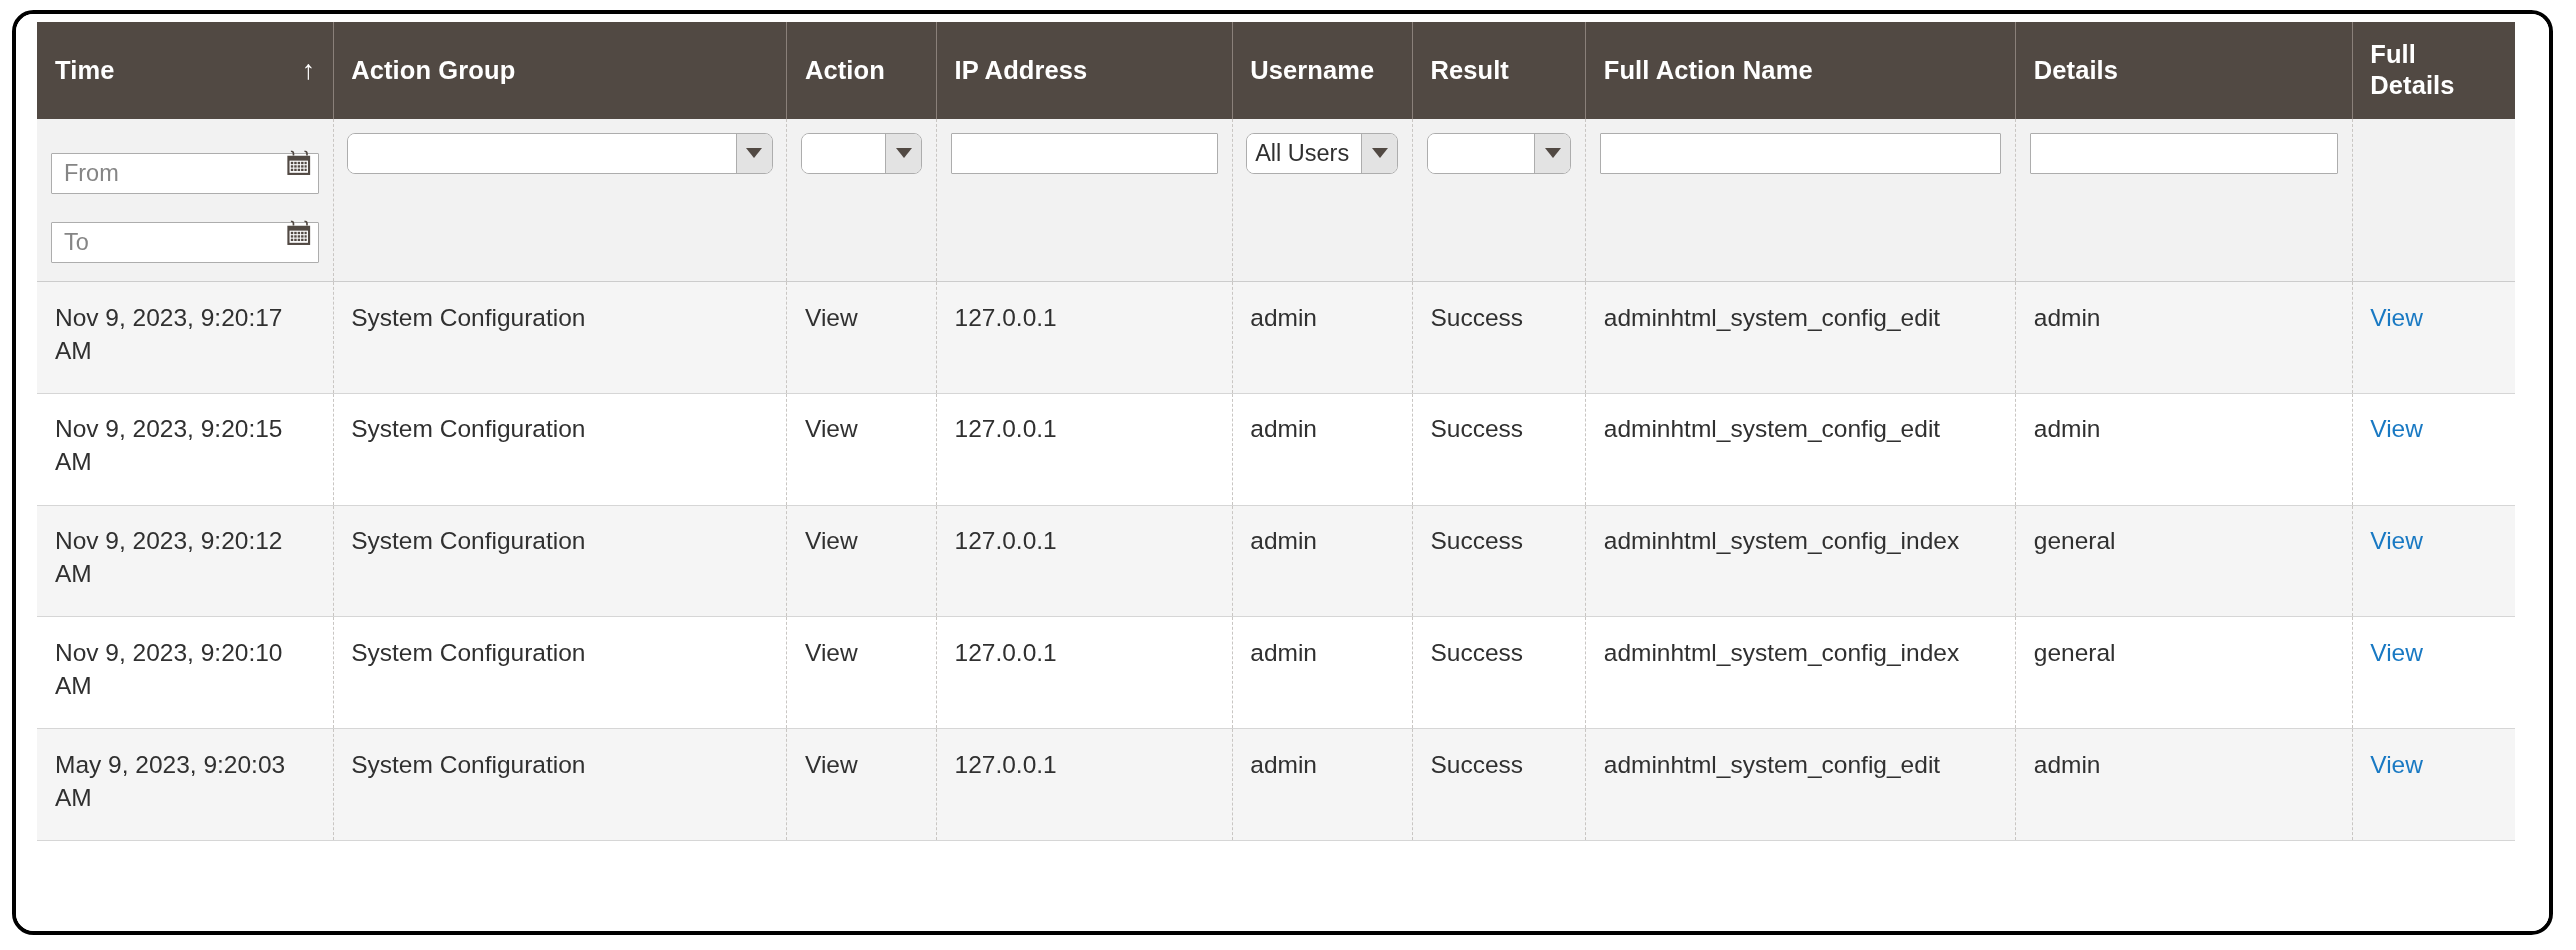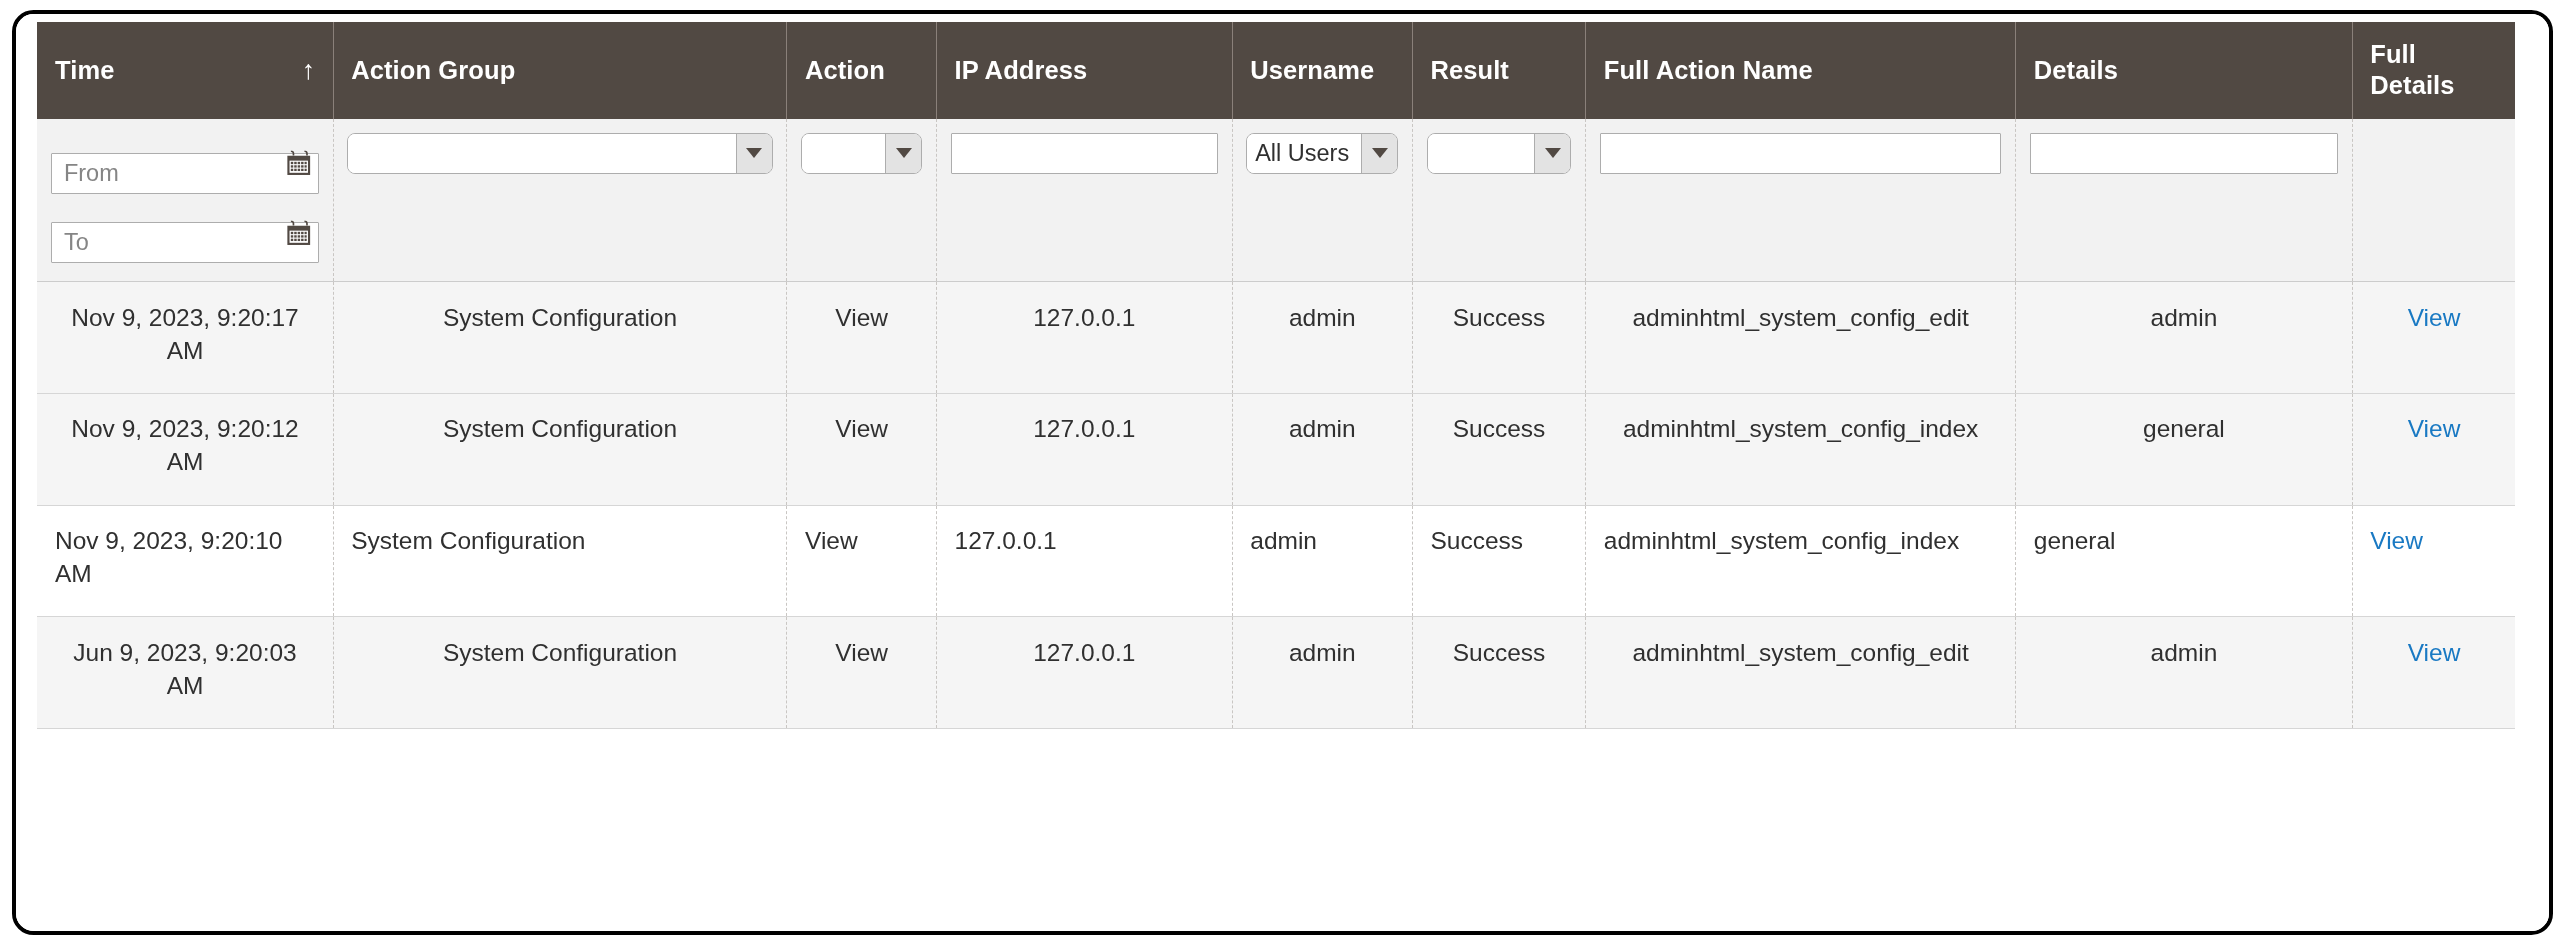--- a/index.html
+++ b/index.html
@@ -181,21 +181,21 @@
     vertical-align: top;
     border-right: 1px dashed #c9c6c3;
     border-bottom: 1px solid #d6d6d6;
     line-height: 1.34;
     box-sizing: border-box;
     height: 108px;
     word-break: normal;
   }
   tbody tr.data-row td:last-child { border-right: none; }
   tbody tr.data-row.odd td  { background: #ffffff; }
-  tbody tr.data-row.even td { background: #f5f5f5; text-align: center; }
+  tbody tr.data-row.even td { background: #f5f5f5; }
 
   a.view-link {
     color: #1979c3;
     text-decoration: none;
     font-size: 24.5px;
   }
 </style>
 </head>
 <body>
 
@@ -371,20 +371,33 @@
           <td>127.0.0.1</td>
           <td>admin</td>
           <td>Success</td>
           <td>adminhtml_system_config_edit</td>
           <td>admin</td>
           <td>
             <a class="view-link" href="#">View</a>
           </td>
         </tr>
 
+        <tr class="data-row odd">
+          <td>Nov 9, 2023, 9:20:15 AM</td>
+          <td>System Configuration</td>
+          <td>View</td>
+          <td>127.0.0.1</td>
+          <td>admin</td>
+          <td>Success</td>
+          <td>adminhtml_system_config_edit</td>
+          <td>admin</td>
+          <td>
+            <a class="view-link" href="#">View</a>
+          </td>
+        </tr>
 
         <tr class="data-row even">
           <td>Nov 9, 2023, 9:20:12 AM</td>
           <td>System Configuration</td>
           <td>View</td>
           <td>127.0.0.1</td>
           <td>admin</td>
           <td>Success</td>
           <td>adminhtml_system_config_index</td>
           <td>general</td>
@@ -401,21 +414,21 @@
           <td>admin</td>
           <td>Success</td>
           <td>adminhtml_system_config_index</td>
           <td>general</td>
           <td>
             <a class="view-link" href="#">View</a>
           </td>
         </tr>
 
         <tr class="data-row even">
-          <td>Jun 9, 2023, 9:20:03 AM</td>
+          <td>May 9, 2023, 9:20:03 AM</td>
           <td>System Configuration</td>
           <td>View</td>
           <td>127.0.0.1</td>
           <td>admin</td>
           <td>Success</td>
           <td>adminhtml_system_config_edit</td>
           <td>admin</td>
           <td>
             <a class="view-link" href="#">View</a>
           </td>

